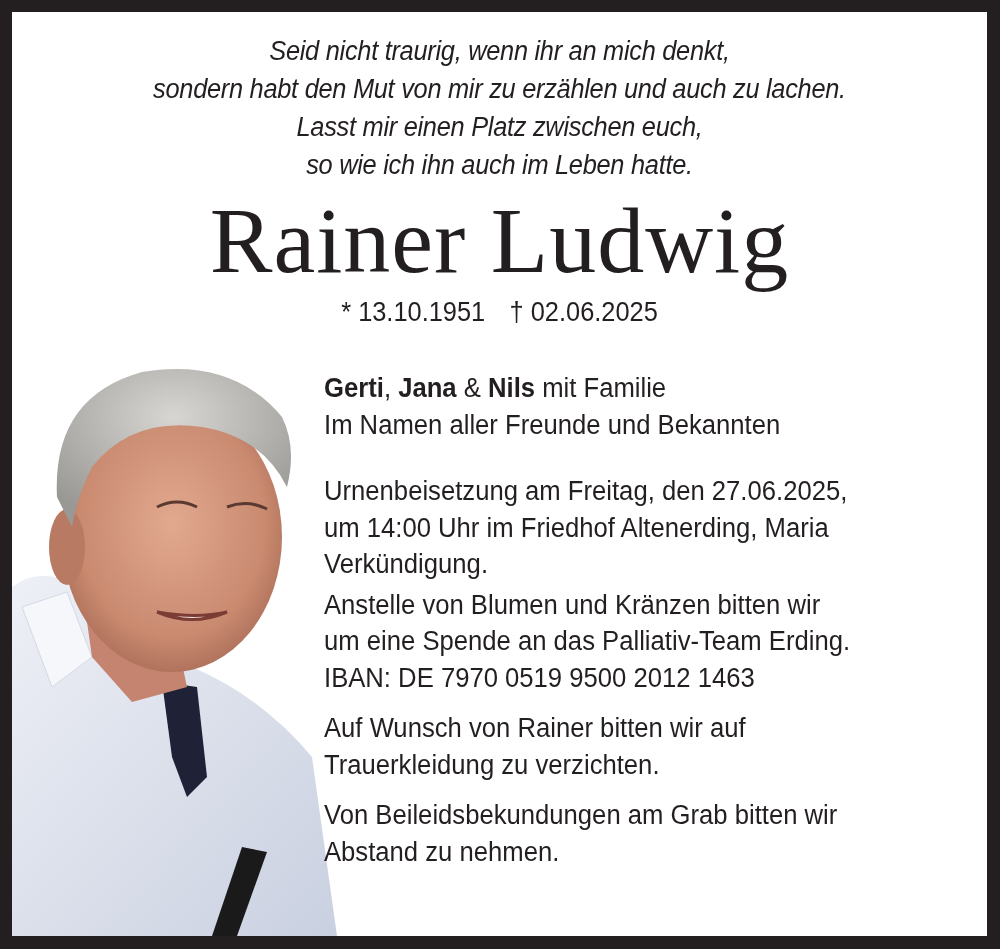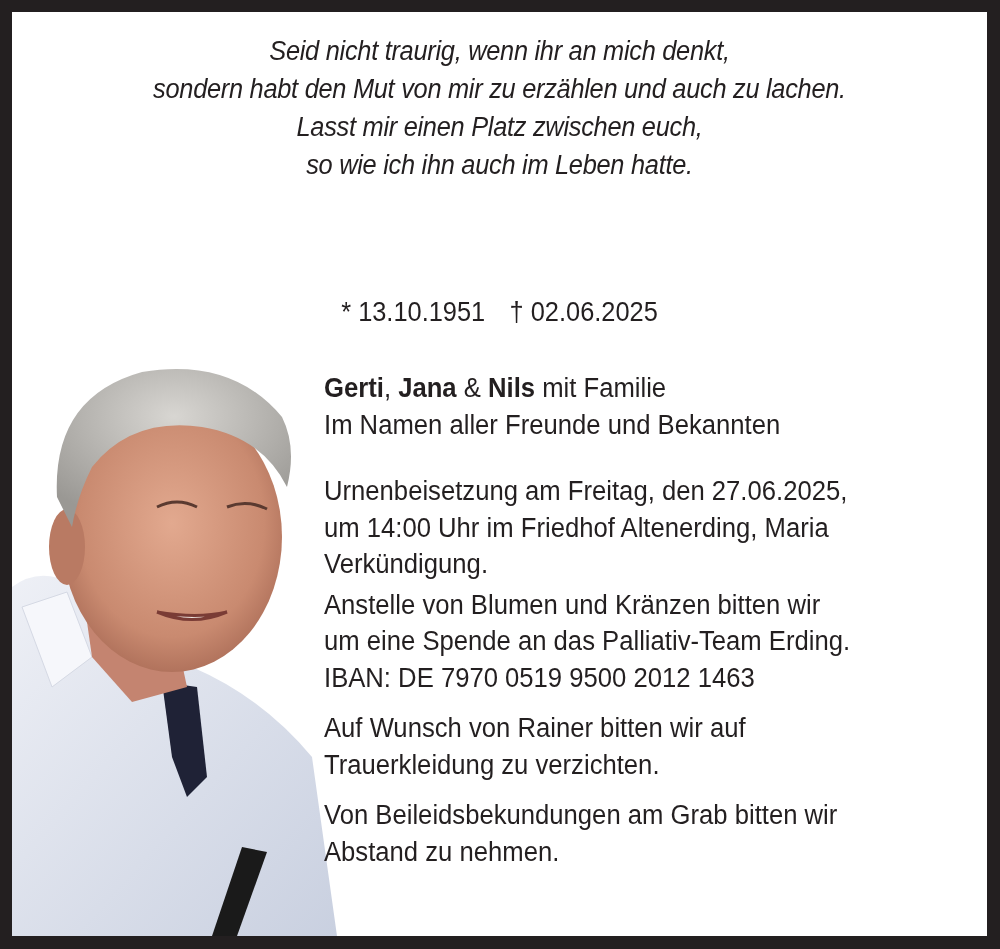--- a/index.html
+++ b/index.html
@@ -42,20 +42,21 @@
 
 <div class="card">
 
   <div class="poem">
     <div>Seid nicht traurig, wenn ihr an mich denkt,</div>
     <div>sondern habt den Mut von mir zu erzählen und auch zu lachen.</div>
     <div>Lasst mir einen Platz zwischen euch,</div>
     <div>so wie ich ihn auch im Leben hatte.</div>
   </div>
 
+  <div class="name">Rainer Ludwig</div>
 
   <div class="dates">
     <span>* 13.10.1951</span><span class="sep"></span><span>† 02.06.2025</span>
   </div>
 
   <svg class="photo" viewBox="0 0 325 579" preserveAspectRatio="none">
     <defs>
       <linearGradient id="shirt" x1="0" y1="0" x2="1" y2="1">
         <stop offset="0" stop-color="#eef0f6"></stop>
         <stop offset="1" stop-color="#c9d0e0"></stop>

